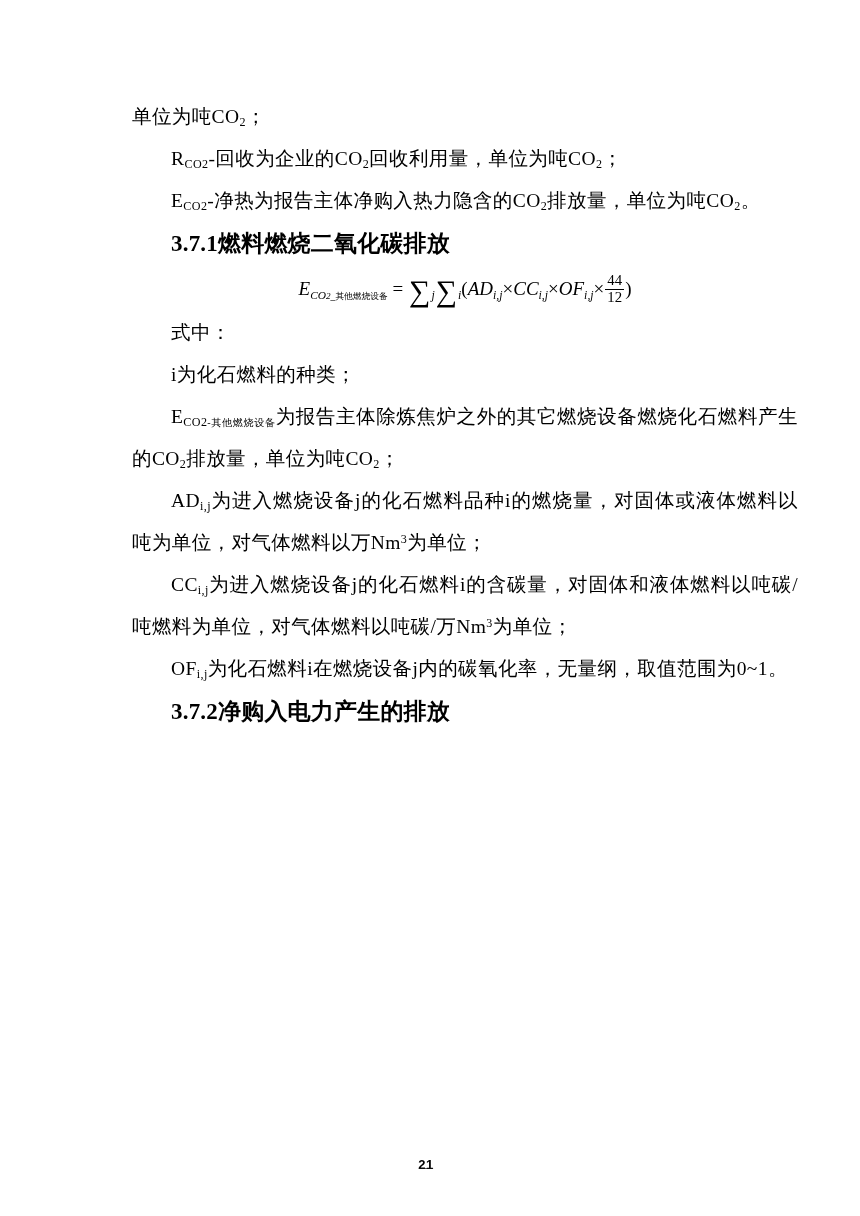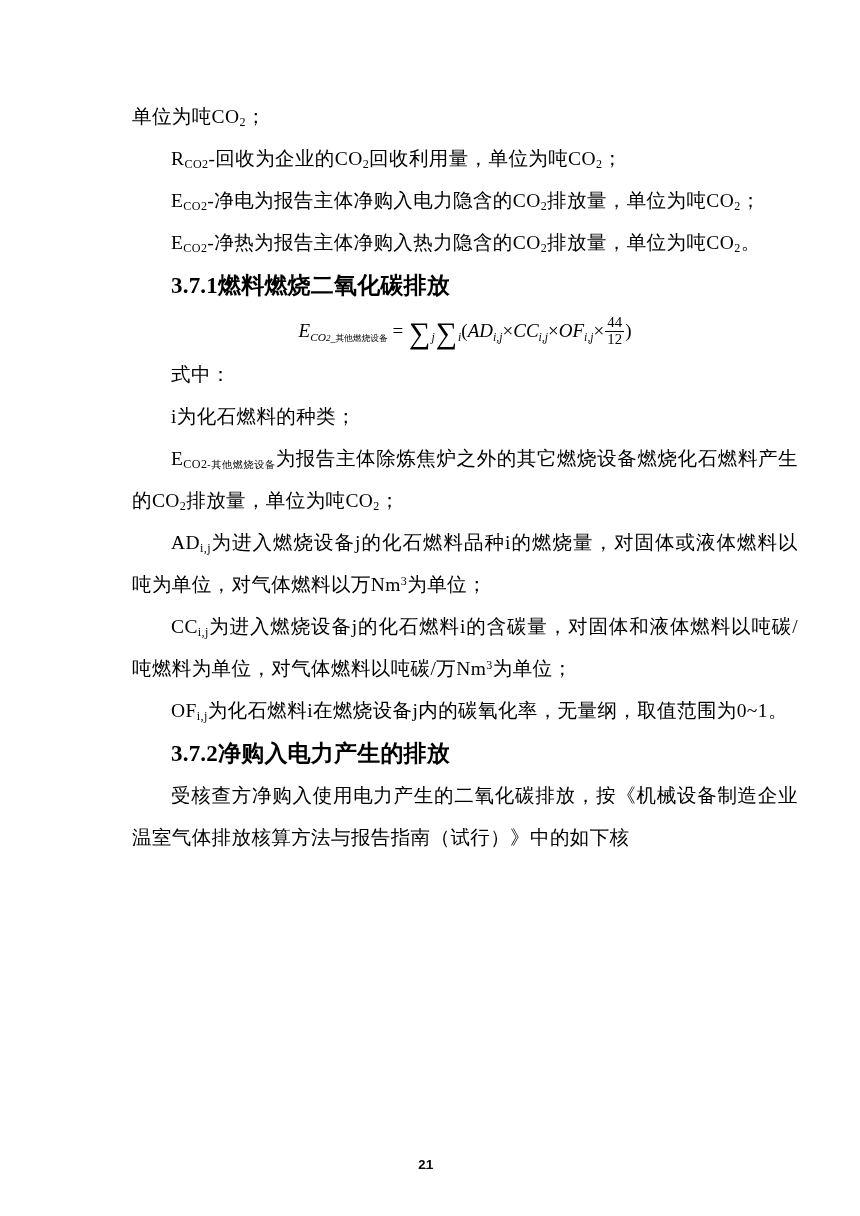--- a/index.html
+++ b/index.html
@@ -136,21 +136,20 @@
 </style>
 </head>
 <body>
 
 <div class="page">
 
   <p class="rich"><span>单位为吨CO</span><sub>2</sub><span>；</span></p>
 
   <p class="rich indent"><span>R</span><sub>CO2</sub><span>-回收为企业的CO</span><sub>2</sub><span>回收利用量，单位为吨CO</span><sub>2</sub><span>；</span></p>
 
-  <p class="rich indent"><span>E</span><sub>CO2</sub><span>-净电为报告主体净购入电力隐含的CO</span><sub>2</sub><span>排放量，单位为吨CO</span><sub>2</sub><span>；</span></p>
 
   <p class="rich indent"><span>E</span><sub>CO2</sub><span>-净热为报告主体净购入热力隐含的CO</span><sub>2</sub><span>排放量，单位为吨CO</span><sub>2</sub><span>。</span></p>
 
   <h3 class="heading"><span class="num">3.7.1</span><span>燃料燃烧二氧化碳排放</span></h3>
 
 
   <div class="formula-wrap">
     <span class="formula">
       <span>E</span><span class="lab">CO</span><span class="lab" style="font-size:0.48em;vertical-align:-0.45em">2</span><span class="labcn">_其他燃烧设备</span>
       <span style="font-style:normal">=</span>
@@ -161,17 +160,16 @@
   <p class="indent">式中：</p>
 
   <p class="rich indent"><span>i为化石燃料的种类；</span></p>
   <p class="rich indent"><span>E</span><sub>CO2</sub><span class="tiny-sub">-其他燃烧设备</span><span>为报告主体除炼焦炉之外的其它燃烧设备燃烧化石燃料产生的CO</span><sub>2</sub><span>排放量，单位为吨CO</span><sub>2</sub><span>；</span></p>
   <p class="rich indent"><span>AD</span><sub>i,j</sub><span>为进入燃烧设备j的化石燃料品种i的燃烧量，对固体或液体燃料以吨为单位，对气体燃料以万Nm</span><sup>3</sup><span>为单位；</span></p>
   <p class="rich indent"><span>CC</span><sub>i,j</sub><span>为进入燃烧设备j的化石燃料i的含碳量，对固体和液体燃料以吨碳/吨燃料为单位，对气体燃料以吨碳/万Nm</span><sup>3</sup><span>为单位；</span></p>
   <p class="rich indent"><span>OF</span><sub>i,j</sub><span>为化石燃料i在燃烧设备j内的碳氧化率，无量纲，取值范围为0~1。</span></p>
 
   <h3 class="heading"><span class="num">3.7.2</span><span>净购入电力产生的排放</span></h3>
 
-  <p class="rich indent"><span>受核查方净购入使用电力产生的二氧化碳排放，按《机械设备制造企业温室气体排放核算方法与报告指南（试行）》中的如下核</span></p>
 
   <div class="page-number">21</div>
   <div class="page-rule">—</div>
 </div>
 
 </body></html>

